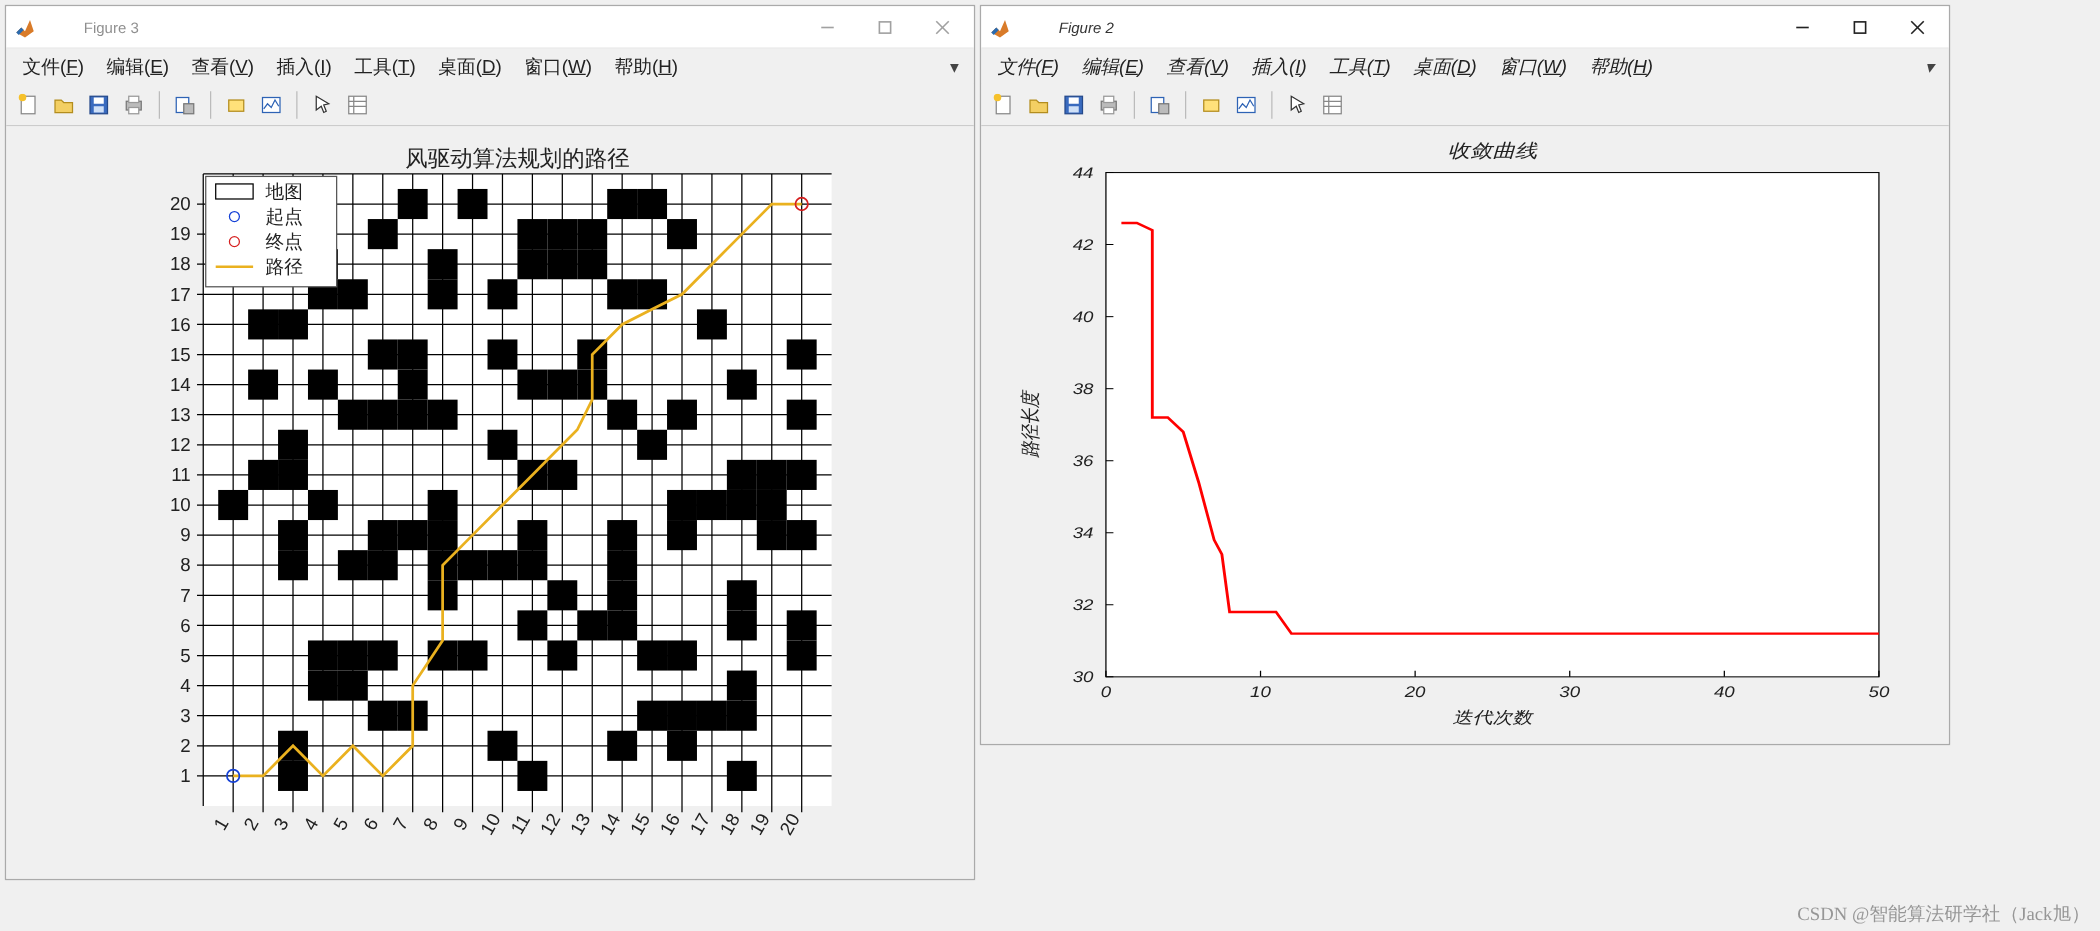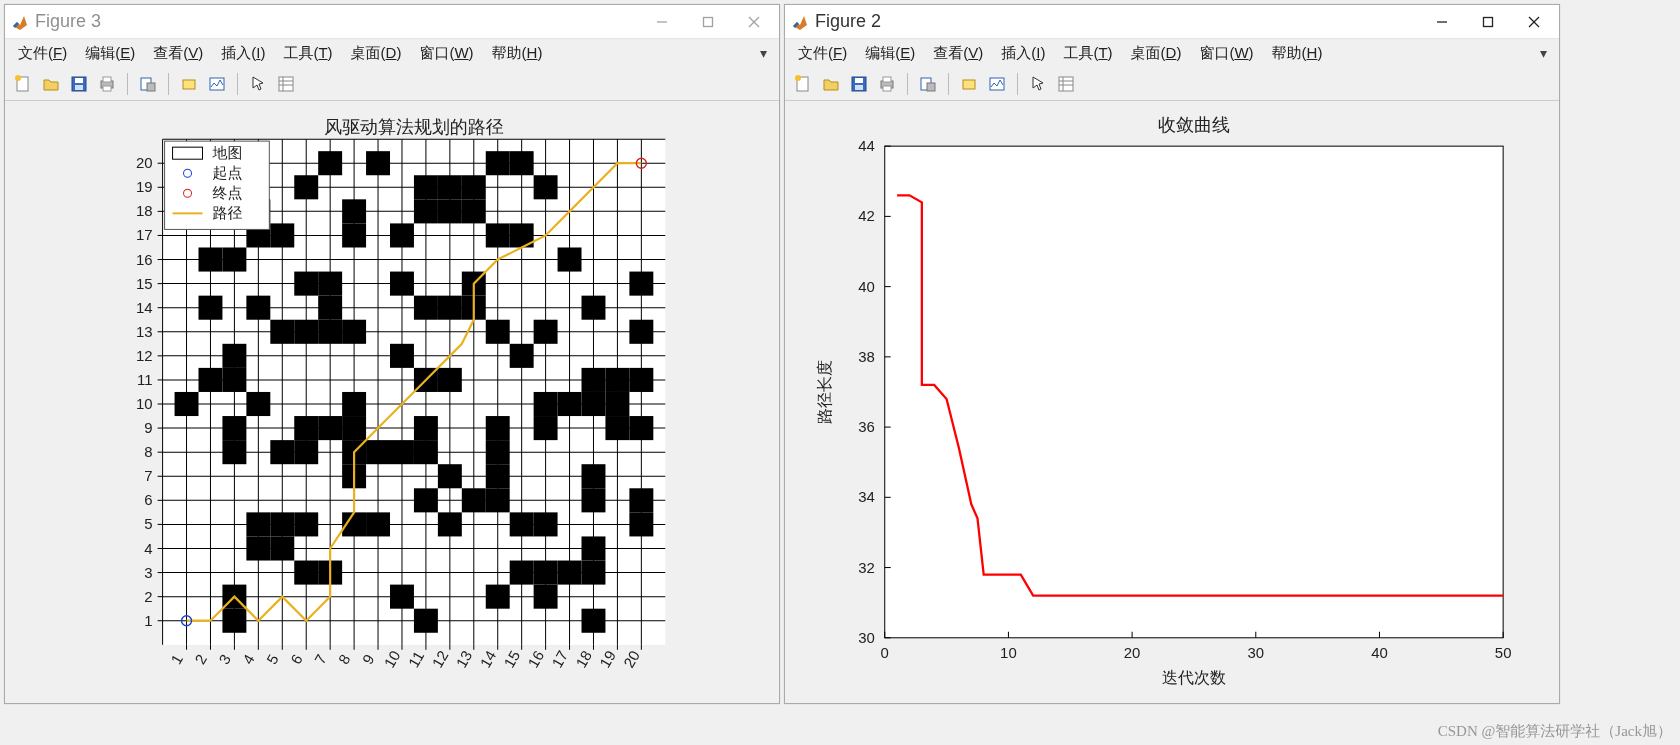--- a/index.html
+++ b/index.html
@@ -4,25 +4,25 @@
 <style>
   * { box-sizing: border-box; }
   html, body { margin:0; padding:0; width:1680px; height:745px; font-family:"Microsoft YaHei","SimSun",sans-serif; font-size:14px; background:#f0f0f0; overflow:hidden; }
   .desktop { display:flex; width:1680px; height:745px; }
   .figwin {
     display:flex; flex-direction:column; background:#f0f0f0; border:1px solid #aaa;
     box-shadow: 0 0 1px rgba(0,0,0,.2);
   }
   .figwin.inactive .titlebar .wtitle, .figwin.inactive .titlebar .wbtn svg { opacity:.55; }
   .figwin.left  { width:776px;  height:700px; margin:4px 2px 0 4px; }
-  .figwin.right { width:776px;  height:700px; margin:4px 4px 0 2px; }
+  .figwin.right { width:776px;  height:592px; margin:4px 4px 0 2px;font-style:italic; }
   
   .titlebar { height:34px; display:flex; align-items:center; padding:0 2px 0 6px; background:#fff; border-bottom:1px solid #e5e5e5;}
   .titlebar .mat-icon { display:flex; align-items:center; margin-right:6px;}
-  .titlebar .wtitle { font-size:18px; color:#333; }
+  .titlebar .wtitle { font-size:12px; color:#333;margin-left:32px; }
   .titlebar .spacer { flex:1; }
   .titlebar .wbtn { width:46px; height:34px; display:flex; align-items:center; justify-content:center; color:#222;}
   
   .menubar { height:28px; display:flex; align-items:center; padding:0 6px; gap:4px; background:#f0f0f0; position:relative;}
   .menubar .mitem { padding:2px 6px; font-size:15px; color:#222; border:1px solid transparent; white-space:nowrap;}
   .menubar u { text-decoration: underline; }
   .menubar .mdrop { margin-left:auto; font-size:14px; color:#444; padding:0 6px;}
   
   .toolbar { height:34px; display:flex; align-items:center; padding:2px 6px; gap:4px; background:#f0f0f0; border-bottom:1px solid #ccc;}
   .toolbar .tbtn { width:24px; height:24px; display:flex; align-items:center; justify-content:center; border:1px solid transparent; border-radius:2px;}

